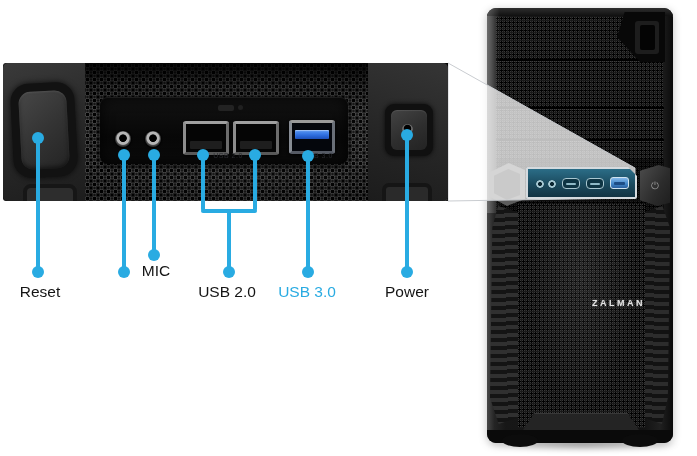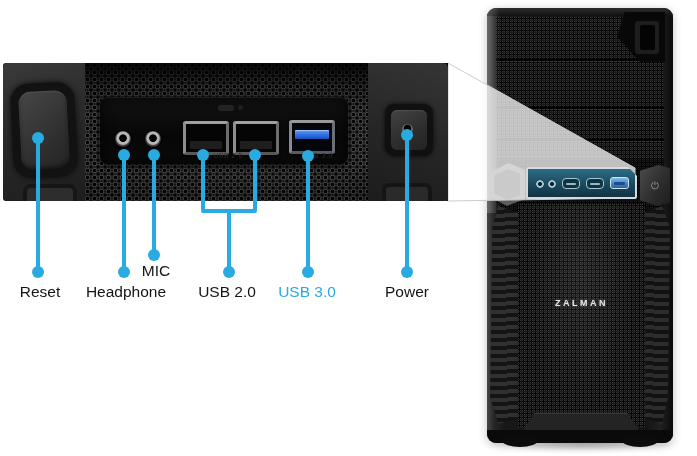--- a/index.html
+++ b/index.html
@@ -93,21 +93,21 @@
            display:flex;align-items:center;justify-content:center;font-size:10px;}
   .vents-l{left:3px;top:198px;width:29px;height:218px;
            background:repeating-linear-gradient(178deg,#303030 0 4px,#141414 4px 8px);
            clip-path:polygon(28% 0, 100% 3%, 100% 97%, 30% 100%, 0 88%, 8% 10%);}
   .vents-r{right:3px;top:198px;width:27px;height:218px;
            background:repeating-linear-gradient(182deg,#2c2c2c 0 4px,#121212 4px 8px);
            clip-path:polygon(0 3%, 72% 0, 100% 10%, 92% 88%, 70% 100%, 0 97%);}
   .front-mesh{left:31px;top:196px;right:28px;height:224px;}
   .front-glow{left:31px;top:196px;right:28px;height:224px;
               background:radial-gradient(ellipse at 50% 32%, rgba(255,255,255,.07), transparent 62%);}
-  .brand{left:31px;right:28px;top:290px;text-align:center;color:#e4e4e4;
+  .brand{left:31px;right:28px;top:290px;text-align:right;color:#e4e4e4;
          font-size:9px;font-weight:bold;letter-spacing:2.5px;text-shadow:0 0 2px rgba(255,255,255,.35);}
   .bottom-plate{left:36px;bottom:13px;right:34px;height:17px;background:#242424;
                 clip-path:polygon(10% 0, 90% 0, 100% 100%, 0 100%);box-shadow:inset 0 1px 0 #383838;}
   .bottom-strip{left:0;bottom:0;width:100%;height:13px;background:#0a0a0a;}
   .foot{top:434px;width:36px;height:13px;border-radius:50%;background:#0c0c0c;}
 
   
   .proj{left:0;top:0;width:697px;height:456px;pointer-events:none;}
   .hl-panel{left:526px;top:167px;width:111px;height:32px;box-sizing:border-box;
             border:2px solid #d5dade;border-radius:2px;
@@ -240,19 +240,18 @@
   <div class="dot" style="left:148px;top:249px"></div>
   <div class="dot" style="left:197px;top:149px"></div>
   <div class="dot" style="left:249px;top:149px"></div>
   <div class="dot" style="left:223px;top:266px"></div>
   <div class="dot" style="left:302px;top:150px"></div>
   <div class="dot" style="left:302px;top:266px"></div>
   <div class="dot" style="left:401px;top:129px"></div>
   <div class="dot" style="left:401px;top:266px"></div>
 
   <div class="lbl" style="left:40px;top:283px">Reset</div>
-  <div class="lbl" style="left:126px;top:283px">Headphone</div>
   <div class="lbl" style="left:156px;top:262px">MIC</div>
   <div class="lbl" style="left:227px;top:283px">USB 2.0</div>
   <div class="lbl accent" style="left:307px;top:283px">USB 3.0</div>
   <div class="lbl" style="left:407px;top:283px">Power</div>
 
 </div>
 
 </body></html>

